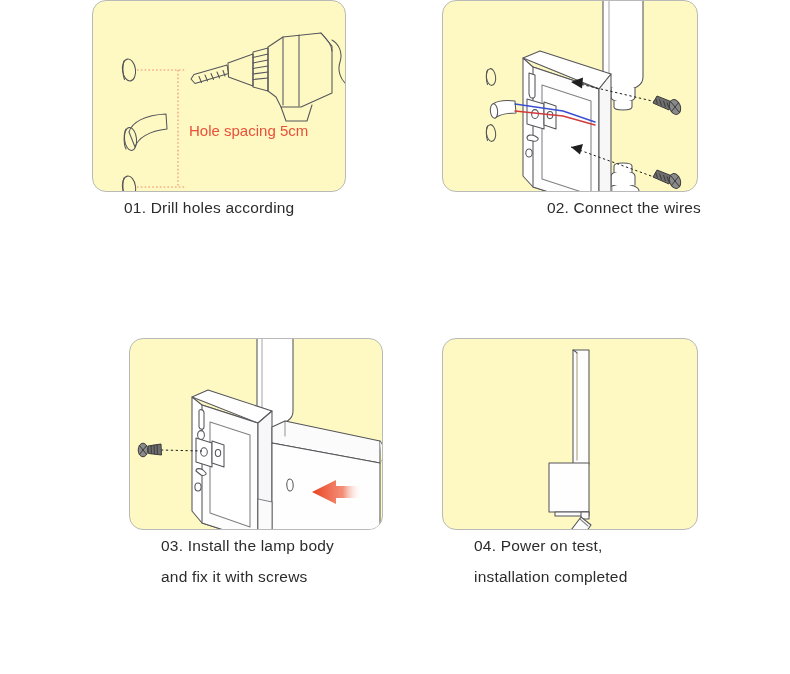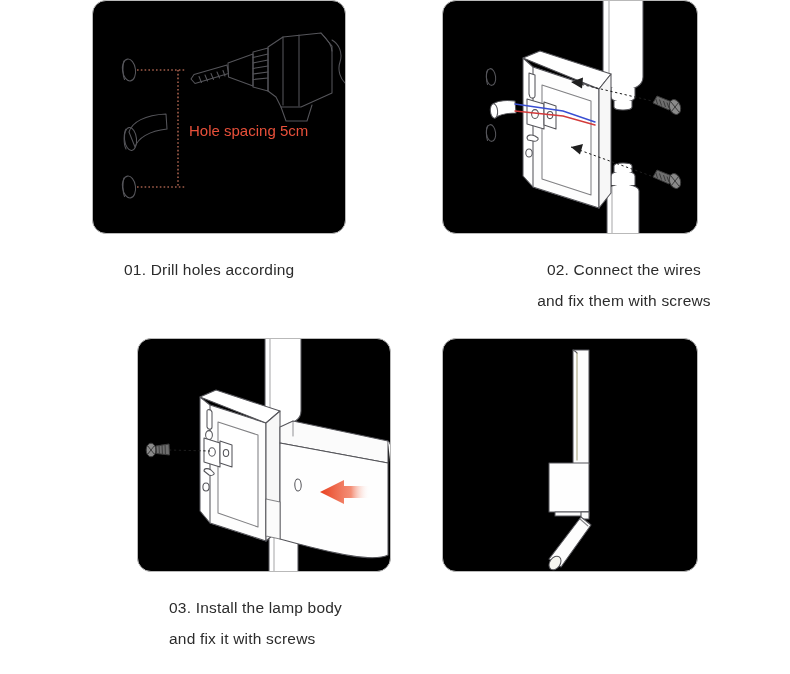--- a/index.html
+++ b/index.html
@@ -15,37 +15,36 @@
     position: relative;
   }
 
   
   .step {
     position: absolute;
     width: 348px;
   }
   .step-1 { left: 92px;  top: 0px; }
   .step-2 { left: 442px; top: 0px; text-align: center; }
-  .step-3 { left: 96px;  top: 338px; padding-left: 41px; }
+  .step-3 { left: 88px;  top: 338px; padding-left: 41px; }
   .step-4 { left: 442px; top: 338px; }
 
   .panel {
     position: relative;
     width: 254px;
-    height: 234px;
+    height: 192px;
     border: 1px solid #b9b9b9;
     border-radius: 14px;
-    background: #000000;
+    background: #fef9c3;
     box-sizing: border-box;
     overflow: hidden;
   }
   .step-2 .panel, .step-4 .panel { width: 256px; }
 
   .caption {
-    margin-top: 20px;
     width: 300px;
     font-size: 15.5px;
     line-height: 31px;
     color: #2c2c2c;
     letter-spacing: 0.2px;
   }
   .step-1 .caption, .step-3 .caption { padding-left: 32px; }
   .step-2 .caption, .step-4 .caption { padding-left: 32px; }
   .caption .cline { display: block; white-space: nowrap; }
 
@@ -213,21 +212,20 @@
         <path d="M210 176 L214 169 L229 175 L226 183 Z" fill="#6e6e6e"></path>
         <path d="M212.5 171 L214.5 177 M216.5 172.5 L218.5 178.5 M220.5 174 L222.5 180 M224 175.5 L226 181"></path>
         <ellipse cx="232" cy="180" rx="5.4" ry="7.6" transform="rotate(-20 232 180)" fill="#8a8a8a"></ellipse>
         <path d="M228 175 L236 185 M236 175 L228 185" stroke="#3b3b3b"></path>
       </g>
     </svg>
   </div>
 
   <div class="caption">
     <span class="cline">02. Connect the wires</span>
-    <span class="cline">and fix them with screws</span>
   </div>
 </div>
 
 <div class="step step-3">
   <div class="panel">
     <svg class="art" width="254" height="234" viewBox="0 0 254 234">
       <defs>
         <linearGradient id="slideArrowGrad" x1="1" y1="0" x2="0" y2="0">
           <stop offset="0%" stop-color="#ffffff" stop-opacity="0"></stop>
           <stop offset="38%" stop-color="#f06a4a" stop-opacity="0.75"></stop>
@@ -320,13 +318,17 @@
 
         <g>
           <path d="M138 178 L148 186 L118 228 L106 220 Z" fill="#fdfdfd"></path>
           <ellipse cx="112" cy="224" rx="5.2" ry="7.4" transform="rotate(35 112 224)" fill="#f6f6f0"></ellipse>
           <path d="M137 180 L145 187" stroke-opacity="0.7"></path>
         </g>
       </g>
     </svg>
   </div>
 
+  <div class="caption">
+    <span class="cline">04. Power on test,</span>
+    <span class="cline">installation completed</span>
+  </div>
 </div>
 
 </body></html>

